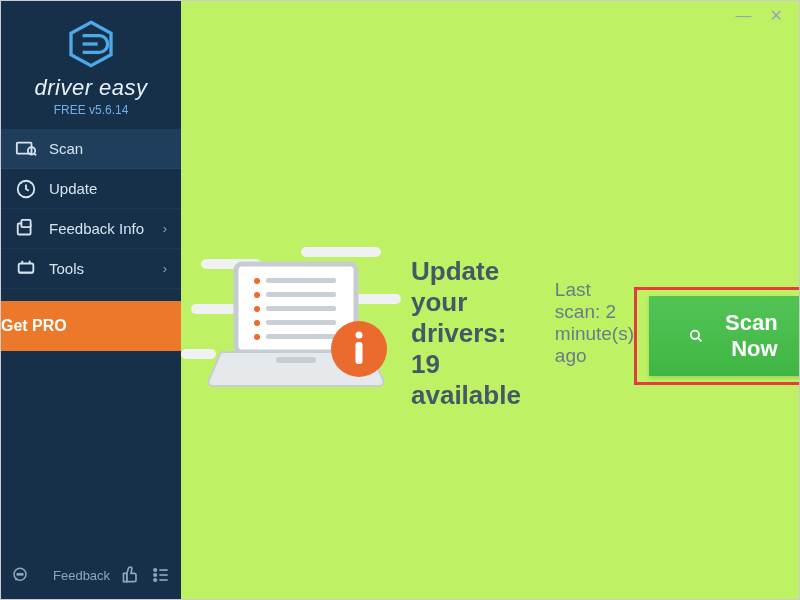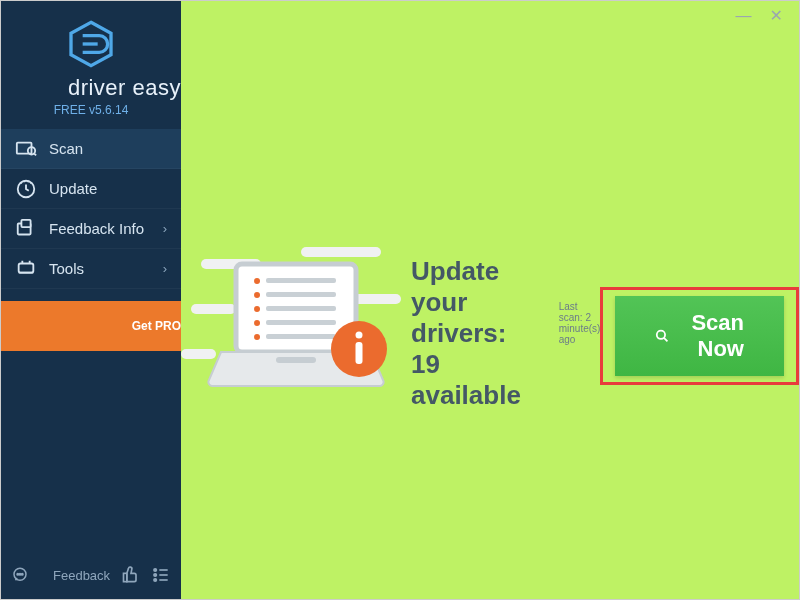--- a/index.html
+++ b/index.html
@@ -47,24 +47,24 @@
       text-align: center;
       color: #fff;
     }
     .logo-mark {
       width: 50px;
       height: 50px;
       margin: 0 auto 6px auto;
     }
     .logo-text {
       font-size: 22px;
+      font-style: italic;
       font-weight: 400;
       color: #e8f1fa;
       letter-spacing: 0.5px;
-      text-align: right;
     }
     .logo-free {
       font-size: 12px;
       color: #6fb0e8;
       margin-top: 2px;
     }
     .nav {
       flex: 1;
       display: flex;
       flex-direction: column;
@@ -95,24 +95,24 @@
       margin-left: auto;
       font-size: 13px;
       color: #8aa4bc;
     }
     .get-pro {
       margin: 12px 0 0 0;
       height: 50px;
       background: #ec792b;
       color: #fff;
       font-weight: 700;
-      font-size: 12px;
-      display: flex;
-      align-items: center;
-      justify-content: flex-end;
+      font-size: 16px;
+      display: flex;
+      align-items: center;
+      justify-content: flex-start;
       cursor: pointer;
     }
     .sidebar-footer {
       margin-top: auto;
       padding: 14px 10px;
       display: flex;
       align-items: center;
       justify-content: space-between;
       color: #8fa6bc;
     }
@@ -142,21 +142,21 @@
       height: 172px;
       margin-bottom: 22px;
     }
     .headline {
       font-size: 26px;
       font-weight: 700;
       color: #445866;
       margin-bottom: 6px;
     }
     .subline {
-      font-size: 10px;
+      font-size: 19px;
       color: #6b7c89;
       margin-bottom: 26px;
       padding-left: 34px;
     }
     .highlight-box {
       border: 3px solid #e83c3c;
       padding: 6px 12px;
       position: relative;
     }
     .scan-btn {

